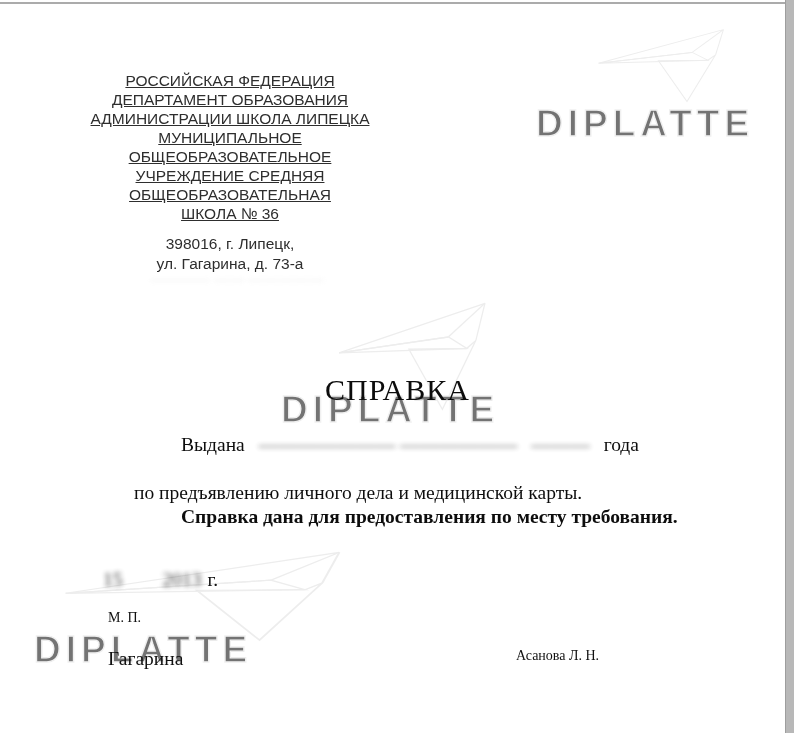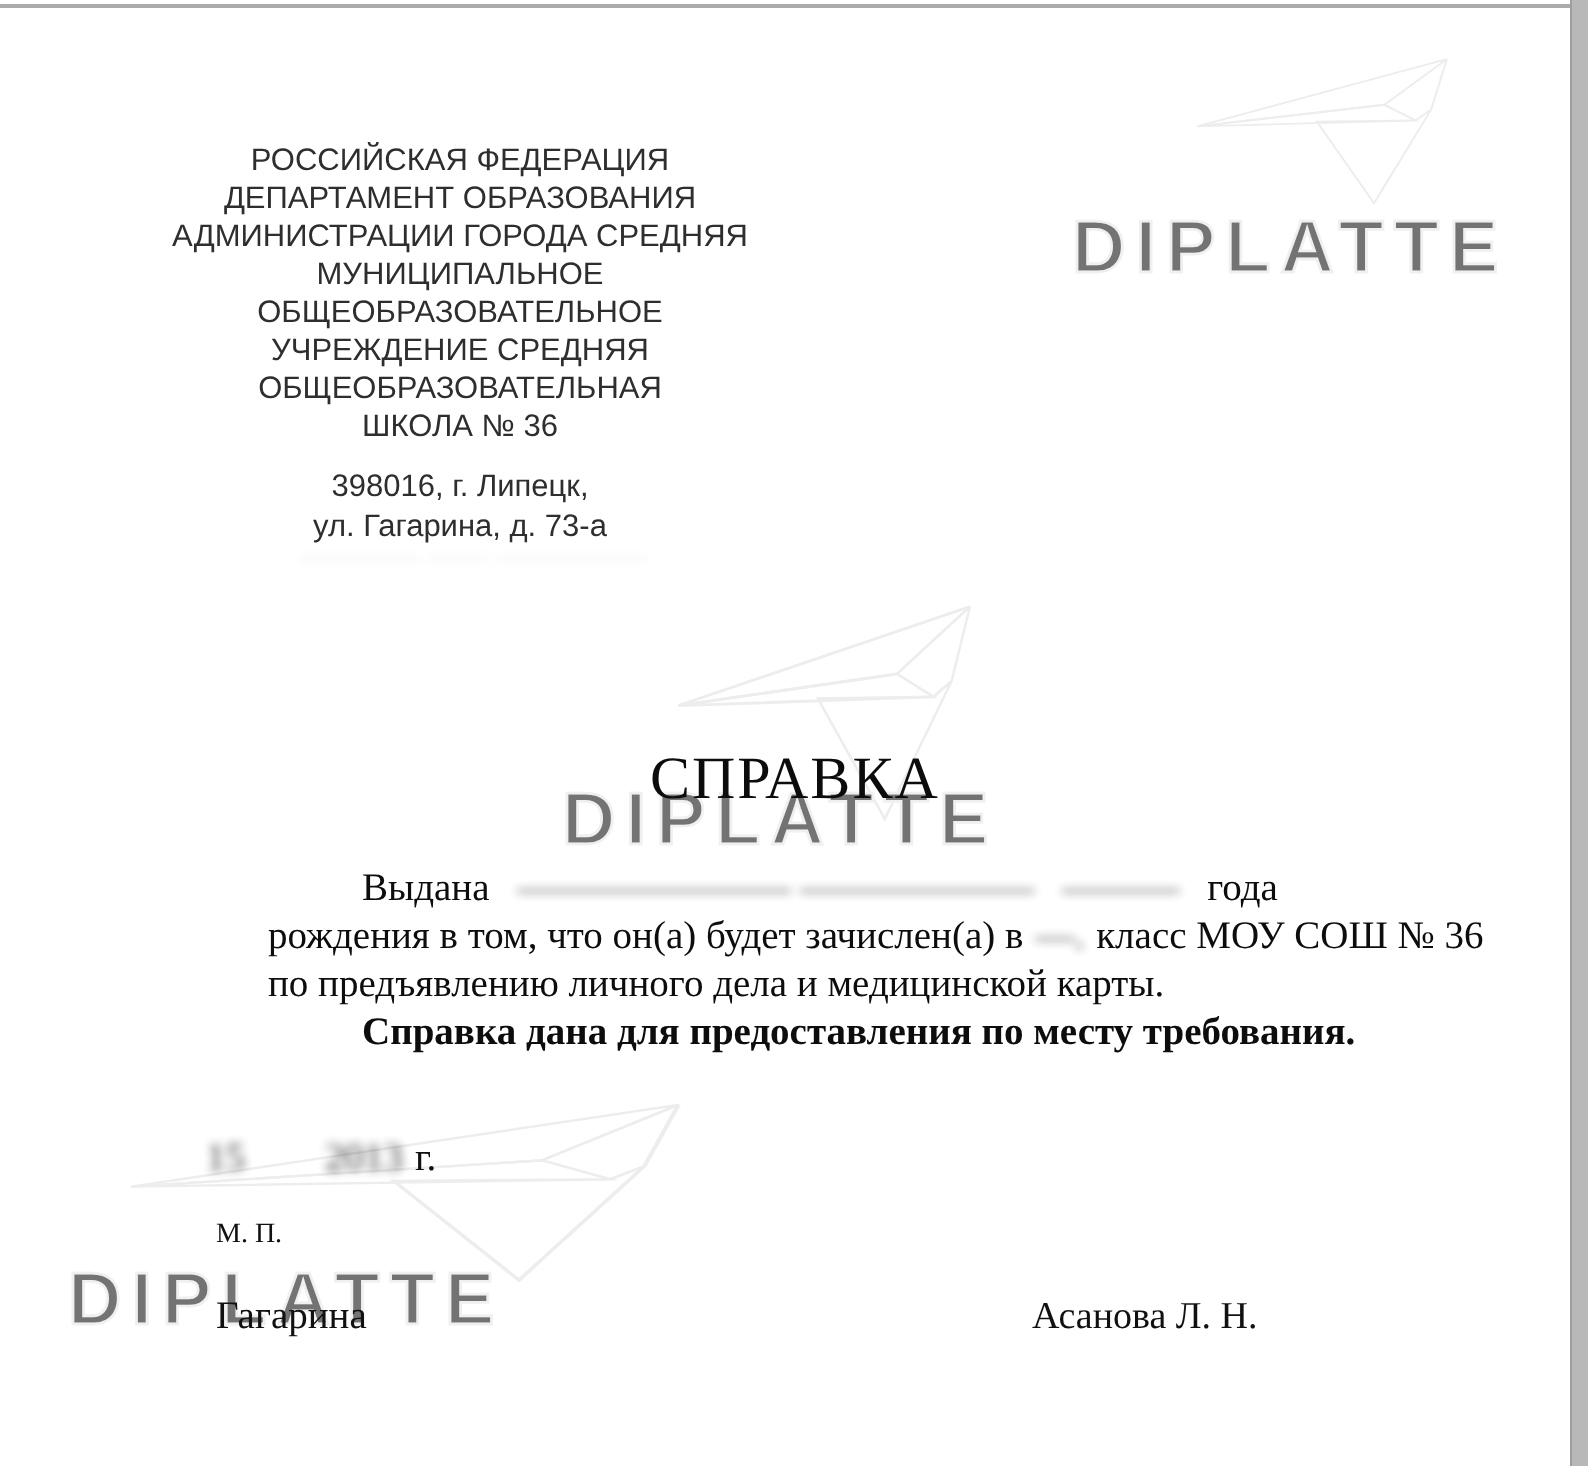--- a/index.html
+++ b/index.html
@@ -22,21 +22,21 @@
   .ghost-line {
     position:absolute; z-index:1; left:150px; top:270px; font-size:15px;
     color:#c9c9c9; filter:blur(2px); opacity:0.35; white-space:nowrap;
     font-family:"Liberation Sans", sans-serif;
   }
 
   
   .org-block {
     position:absolute; left:60px; top:71px; width:340px; text-align:center;
     font-family:"Liberation Sans", sans-serif; font-size:15.5px; line-height:19px;
-    color:#2e2e2e; z-index:2;
+    color:#2e2e2e; z-index:2;text-decoration:underline;
   }
   .addr-block {
     position:absolute; left:60px; top:234px; width:340px; text-align:center;
     font-family:"Liberation Sans", sans-serif; font-size:15.5px; line-height:20px;
     color:#2e2e2e; z-index:2;
   }
   .doc-title {
     position:absolute; left:325px; top:373px; font-size:30px; letter-spacing:1px;
     color:#0c0c0c; z-index:2; white-space:nowrap;
   }
@@ -46,21 +46,21 @@
   }
   .indent { padding-left:47px; }
   .l1 { top:434px; } .l2 { top:458px; } .l3 { top:482px; } .l4 { top:506px;font-weight:bold; }
   .blur { filter:blur(2.4px); opacity:0.85; color:#1c1c1c; }
   .date-line { position:absolute; left:103px; top:569px; font-size:19.5px; z-index:2; white-space:nowrap; }
   .date-gap { display:inline-block; width:40px; }
   .sp-sm { display:inline-block; width:14px; }
   .sp-xs { display:inline-block; width:6px; }
   .stamp-mark { position:absolute; left:108px; top:610px; font-size:14px; z-index:2; }
   .sig-role { position:absolute; left:108px; top:648px; font-size:19.5px; z-index:2; }
-  .sig-name { position:absolute; left:516px; top:648px; font-size:19px; z-index:2; }
+  .sig-name { position:absolute; left:516px; top:648px; font-size:14px; z-index:2; }
 </style>
 </head>
 <body>
 
 <div class="page">
 
   <div class="top-line"></div>
 
   <svg class="wm-plane" style="left:596px; top:26px;" width="130" height="78" viewBox="0 0 200 130" preserveAspectRatio="none">
     <g fill="none" stroke="currentColor" stroke-width="1.6">
@@ -89,41 +89,38 @@
 
   <div class="wm-text" style="left:536px; top:105px;">DIPLATTE</div>
   <div class="wm-text" style="left:281px; top:391px;">DIPLATTE</div>
   <div class="wm-text" style="left:34px; top:631px;">DIPLATTE</div>
 
   <div class="ghost-line">―――― ―― ―――――</div>
 
   <div class="org-block">
     <div>РОССИЙСКАЯ ФЕДЕРАЦИЯ</div>
     <div>ДЕПАРТАМЕНТ ОБРАЗОВАНИЯ</div>
-    <div>АДМИНИСТРАЦИИ ГОРОДА СРЕДНЯЯ</div>
+    <div>АДМИНИСТРАЦИИ ШКОЛА ЛИПЕЦКА</div>
     <div>МУНИЦИПАЛЬНОЕ</div>
     <div>ОБЩЕОБРАЗОВАТЕЛЬНОЕ</div>
     <div>УЧРЕЖДЕНИЕ СРЕДНЯЯ</div>
     <div>ОБЩЕОБРАЗОВАТЕЛЬНАЯ</div>
     <div>ШКОЛА № 36</div>
   </div>
 
   <div class="addr-block">
     <div>398016, г. Липецк,</div>
     <div>ул. Гагарина, д. 73-а</div>
   </div>
 
   <div class="doc-title">СПРАВКА</div>
 
   <div class="body-line l1 indent">
     <span>Выдана</span><span class="sp-sm"></span><span class="blur">――――――― ――――――</span><span class="sp-sm"></span><span class="blur">―――</span><span class="sp-sm"></span><span>года</span>
   </div>
-  <div class="body-line l2">
-    <span>рождения в том, что он(а) будет зачислен(а) в</span><span class="sp-xs"></span><span class="blur">―.</span><span class="sp-xs"></span><span>класс МОУ СОШ № 36</span>
-  </div>
   <div class="body-line l3">по предъявлению личного дела и медицинской карты.</div>
   <div class="body-line l4 indent">Справка дана для предоставления по месту требования.</div>
 
   <div class="date-line">
     <span class="blur">15</span><span class="date-gap"></span><span class="blur">2013</span><span class="sp-xs"></span><span>г.</span>
   </div>
 
   <div class="stamp-mark">М. П.</div>
 
   <div class="sig-role">Гагарина</div>

